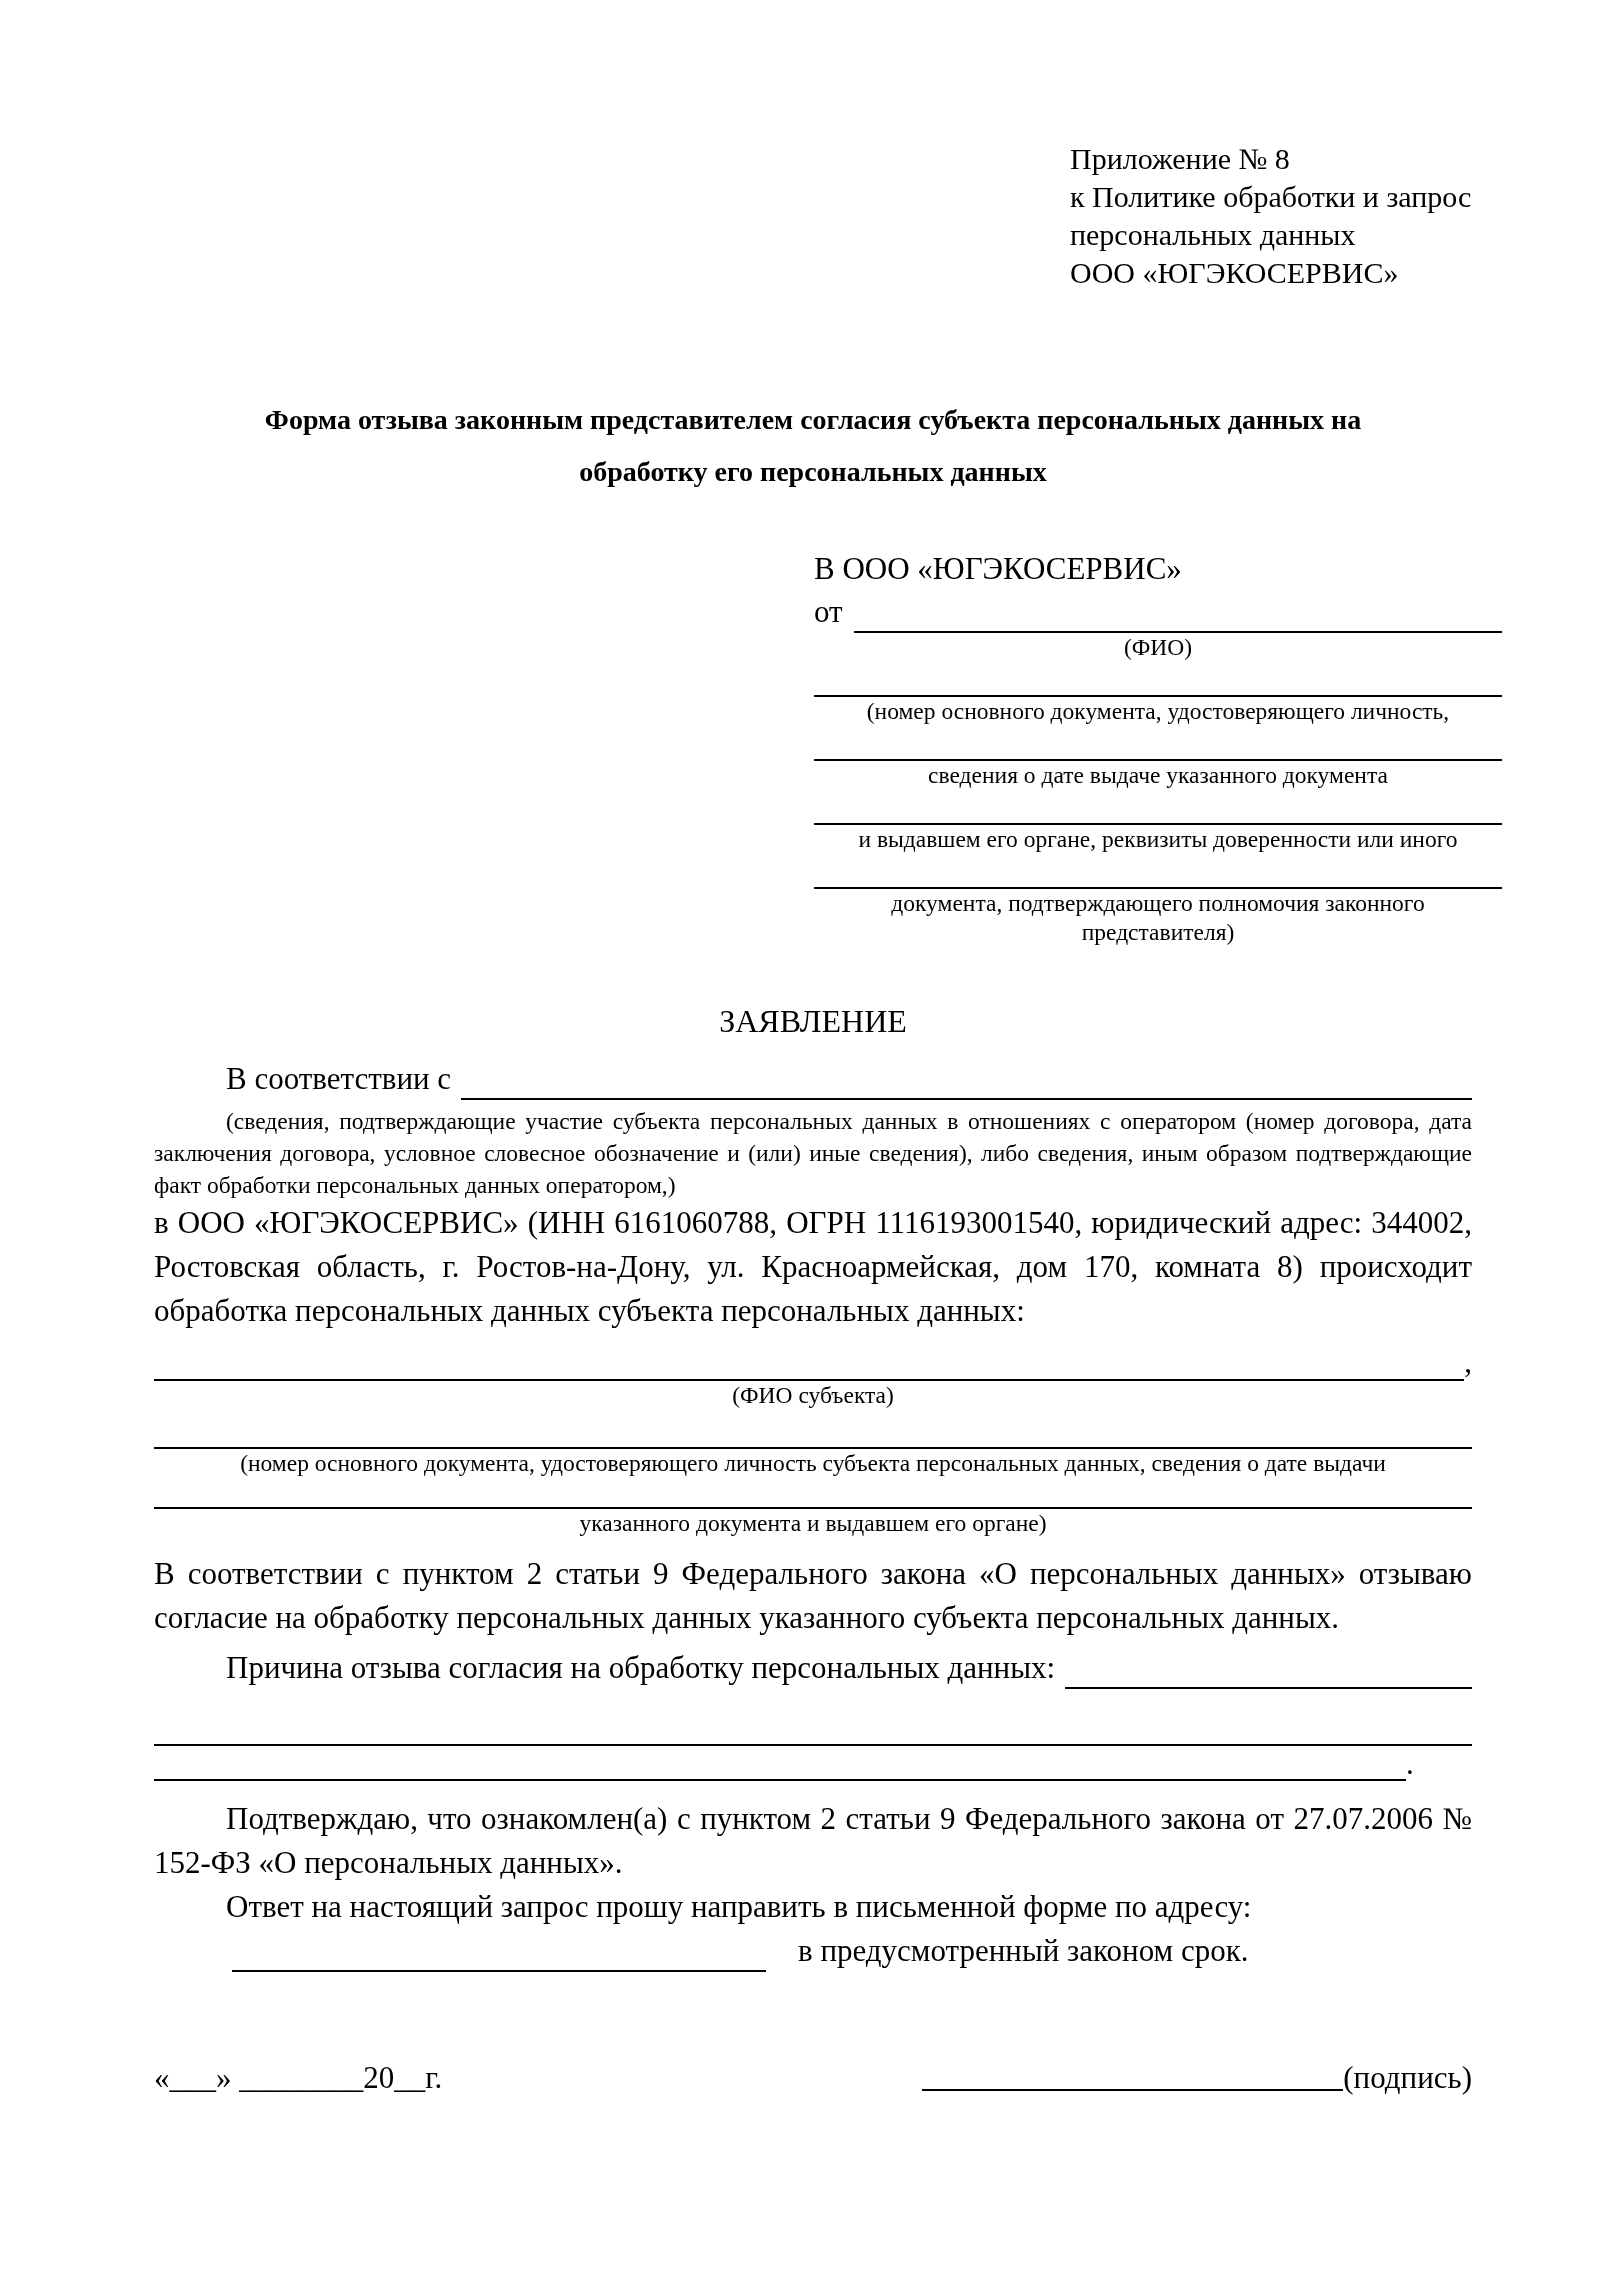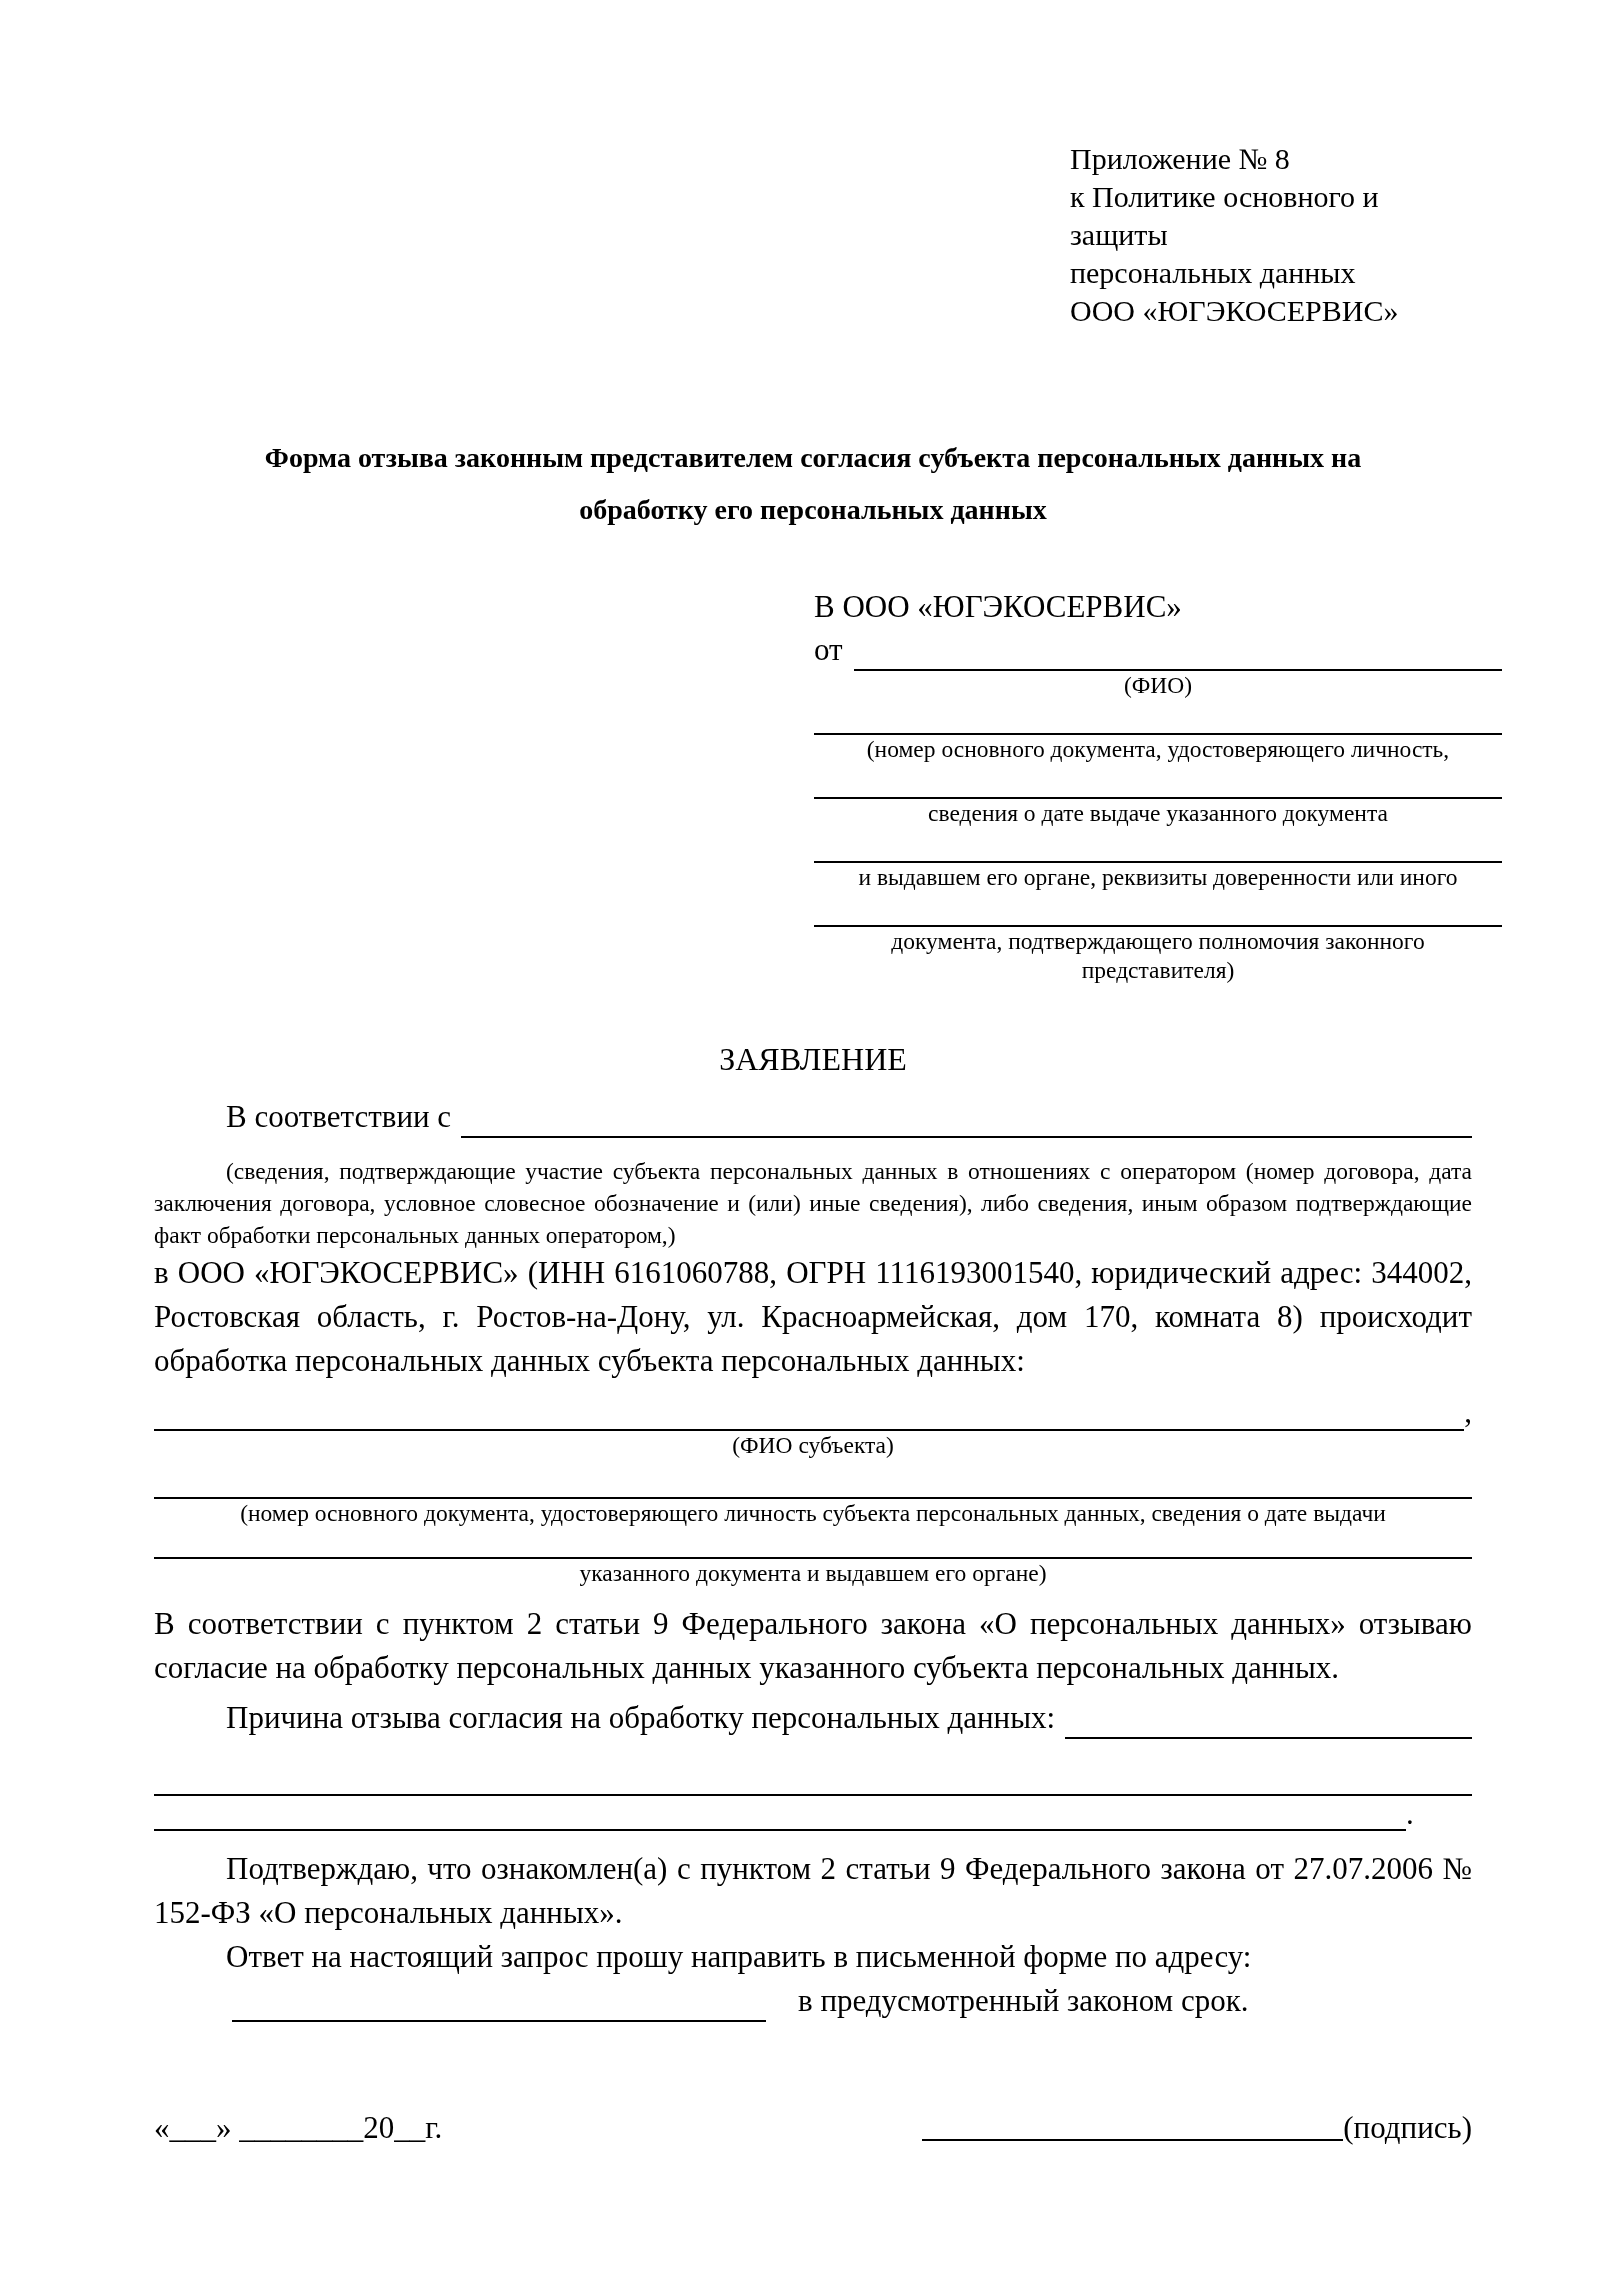--- a/index.html
+++ b/index.html
@@ -25,21 +25,21 @@
   .from-blank{flex:1;margin-left:11.8px;height:35px;}
   .addr-field .blank{height:33px;}
   .addr-field:first-of-type .blank{height:39px;}
 
   .statement-heading{margin-top:53px;text-align:center;font-size:32px;line-height:43px;}
 
   .according-row{display:flex;align-items:flex-end;margin-top:13.7px;font-size:31px;line-height:43px;}
   .according-label{padding-left:72px;white-space:nowrap;}
   .according-blank{flex:1;margin-left:9.8px;height:35px;}
 
-  .note{font-size:23.5px;line-height:32px;text-align:justify;text-indent:72px;margin-top:17px;}
+  .note{font-size:23.5px;line-height:32px;text-align:justify;text-indent:72px;margin-top:5px;}
 
   .op-para{font-size:31px;line-height:44px;text-align:justify;}
 
   .rule-comma-row{display:flex;align-items:flex-end;font-size:31px;line-height:39px;margin-top:7.8px;}
   .rule-comma-row .blank{flex:1;height:39px;}
 
   .subj-field-1 .blank{height:37px;}
   .subj-field-2 .blank{height:29px;}
 
   .withdraw{font-size:31px;line-height:44px;text-align:justify;margin-top:13.7px;}
@@ -61,21 +61,21 @@
   .sig-group{display:flex;align-items:flex-start;}
   .sig-blank{width:421px;height:33px;}
 </style>
 </head>
 <body>
 
 <div class="page">
 
   <div class="appendix">
     <div>Приложение № 8</div>
-    <div>к Политике основного и защиты</div>
+    <div>к Политике обработки и запрос</div>
     <div>персональных данных</div>
     <div>ООО «ЮГЭКОСЕРВИС»</div>
   </div>
 
   <div class="title">Форма отзыва законным представителем согласия субъекта персональных данных на обработку его персональных данных</div>
 
   <div class="addressee">
     <div>В ООО «ЮГЭКОСЕРВИС»</div>
     <div class="from-row">
       <span>от</span>

